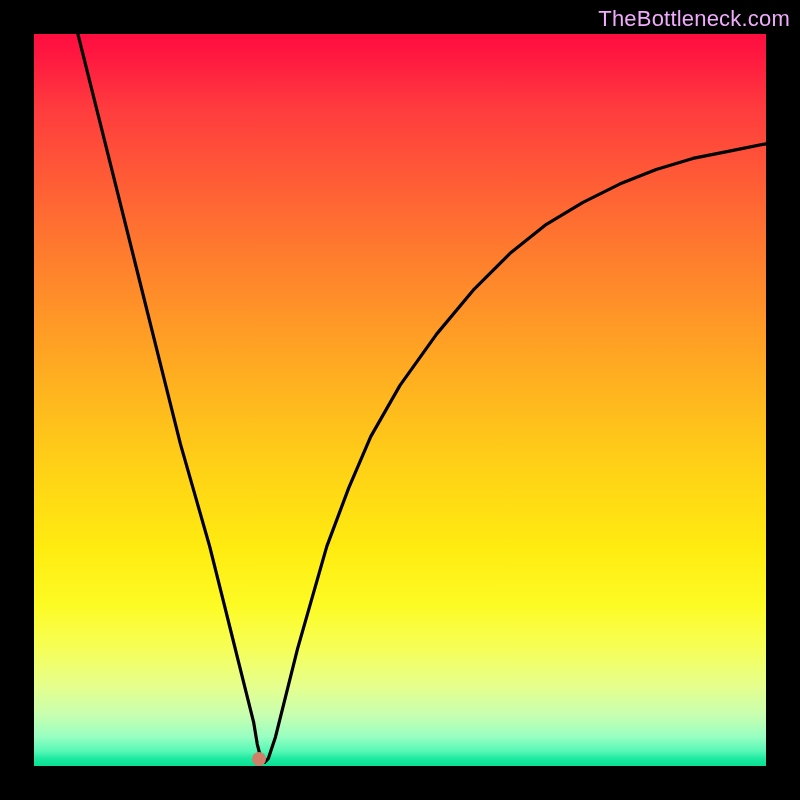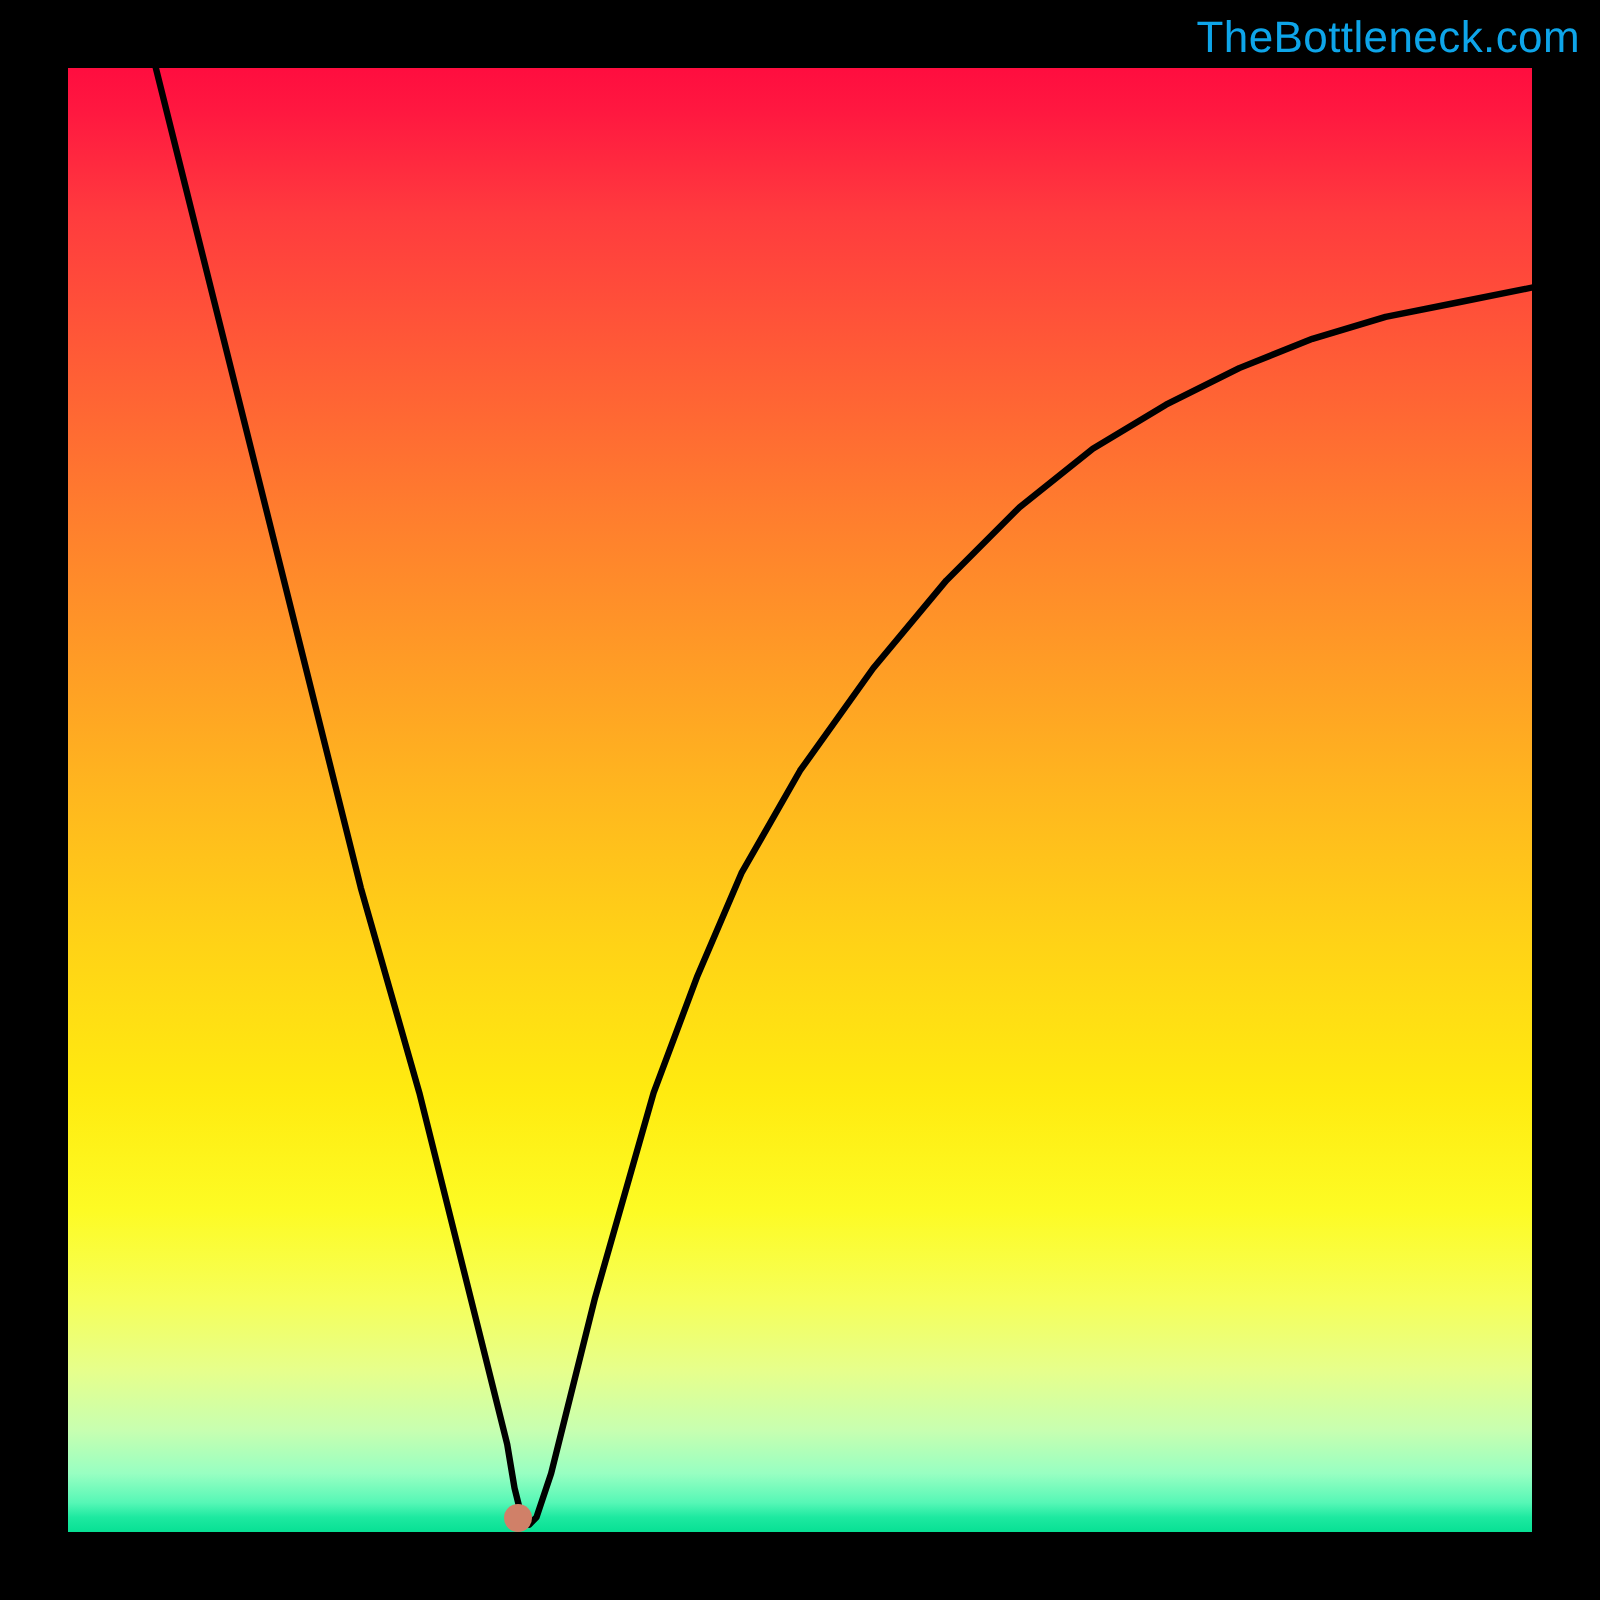--- a/index.html
+++ b/index.html
@@ -63,21 +63,21 @@
     border-radius: 50%;
     background: #d08068;
     transform: translate(-50%, -50%);
   }
   .watermark {
     position: absolute;
     top: 6px;
     right: 10px;
     font-family: Arial, Helvetica, sans-serif;
     font-size: 22px;
-    color: #0ea5e9;
+    color: #f0abfc;
     letter-spacing: 0.2px;
   }
 </style>
 </head>
 <body>
 
 <div class="frame">
 
   <div class="plot">
     <div class="gradient"></div>

